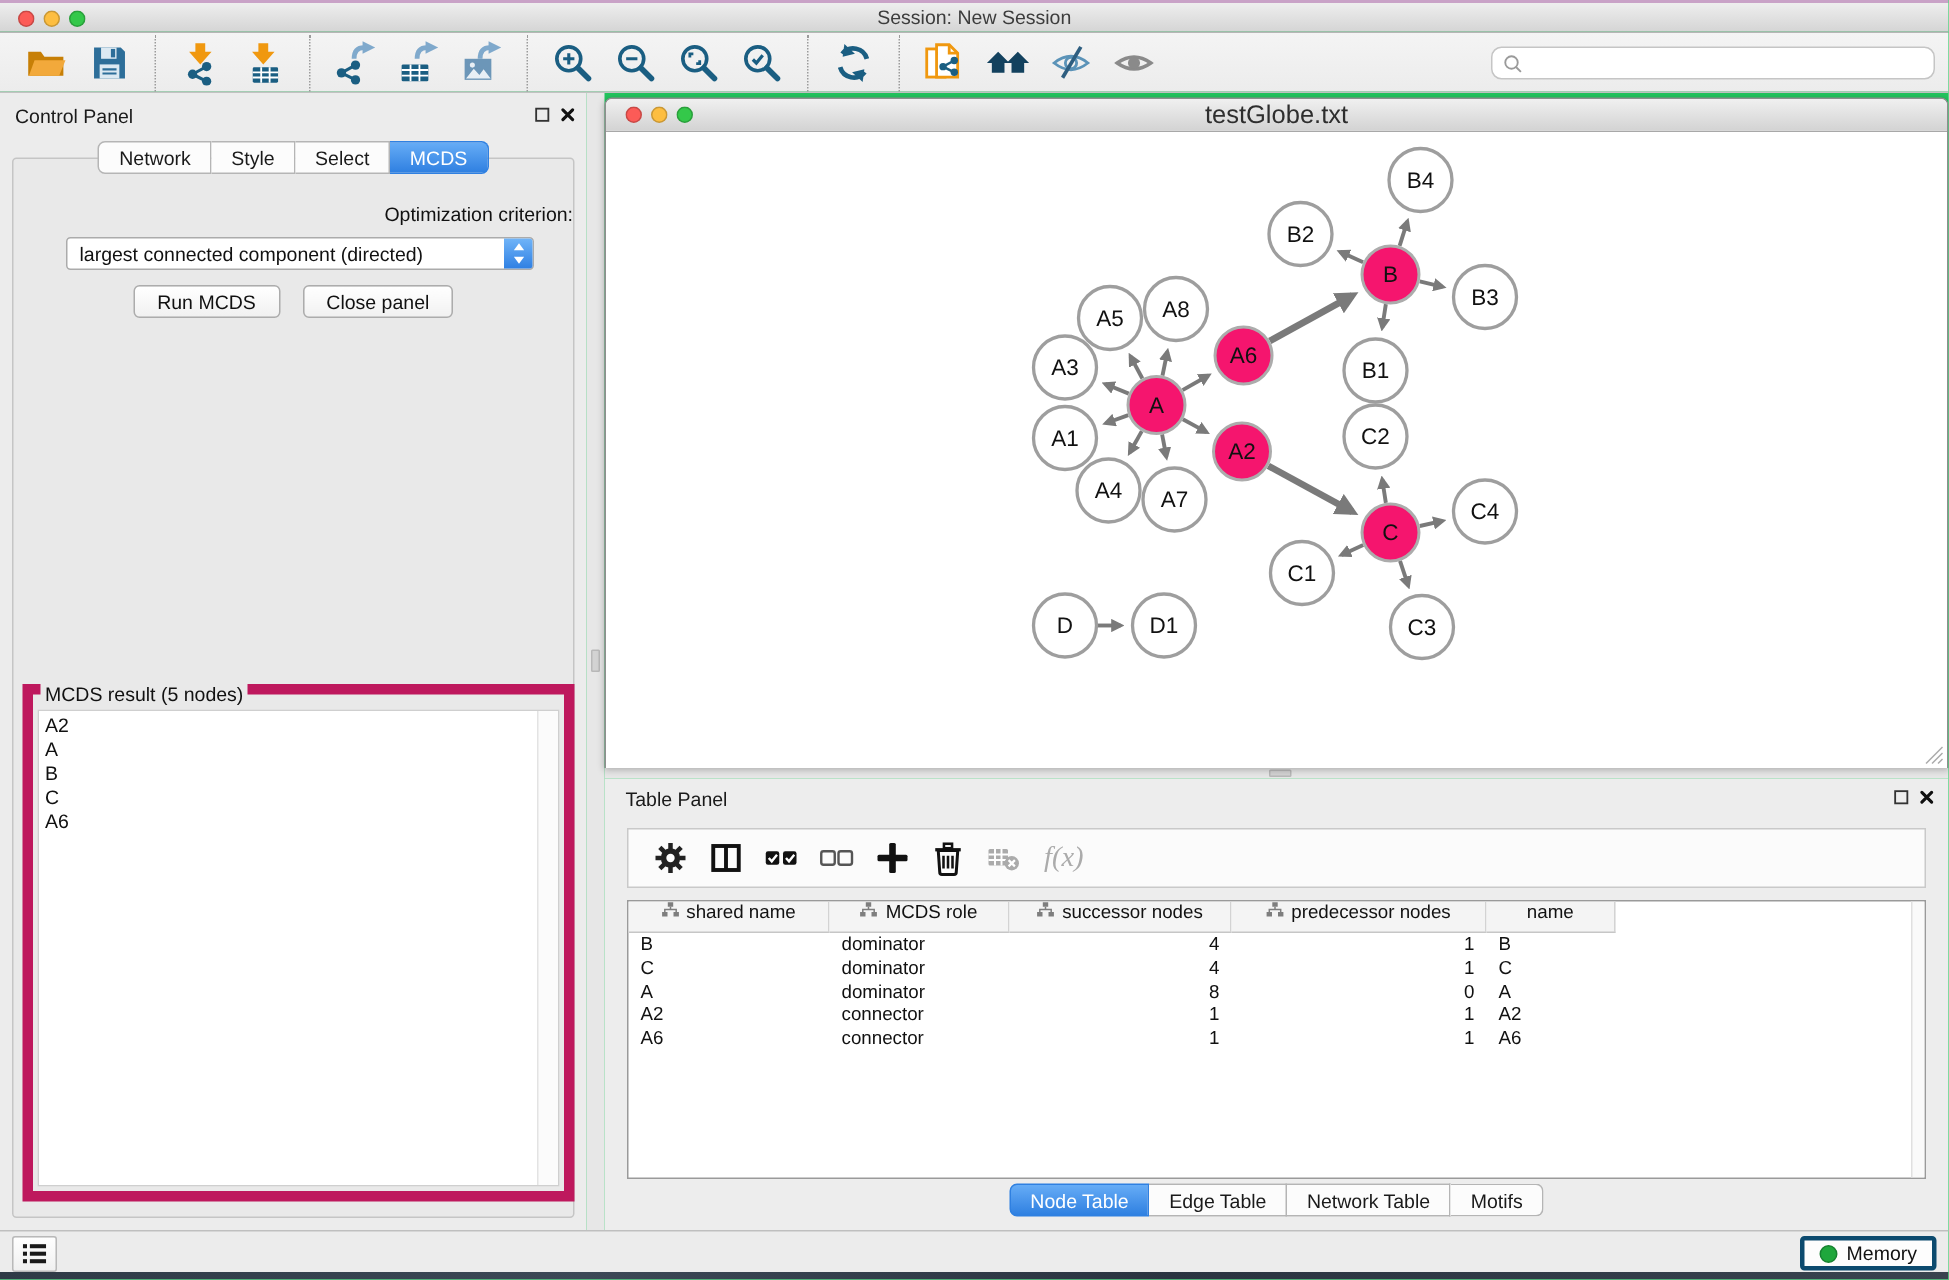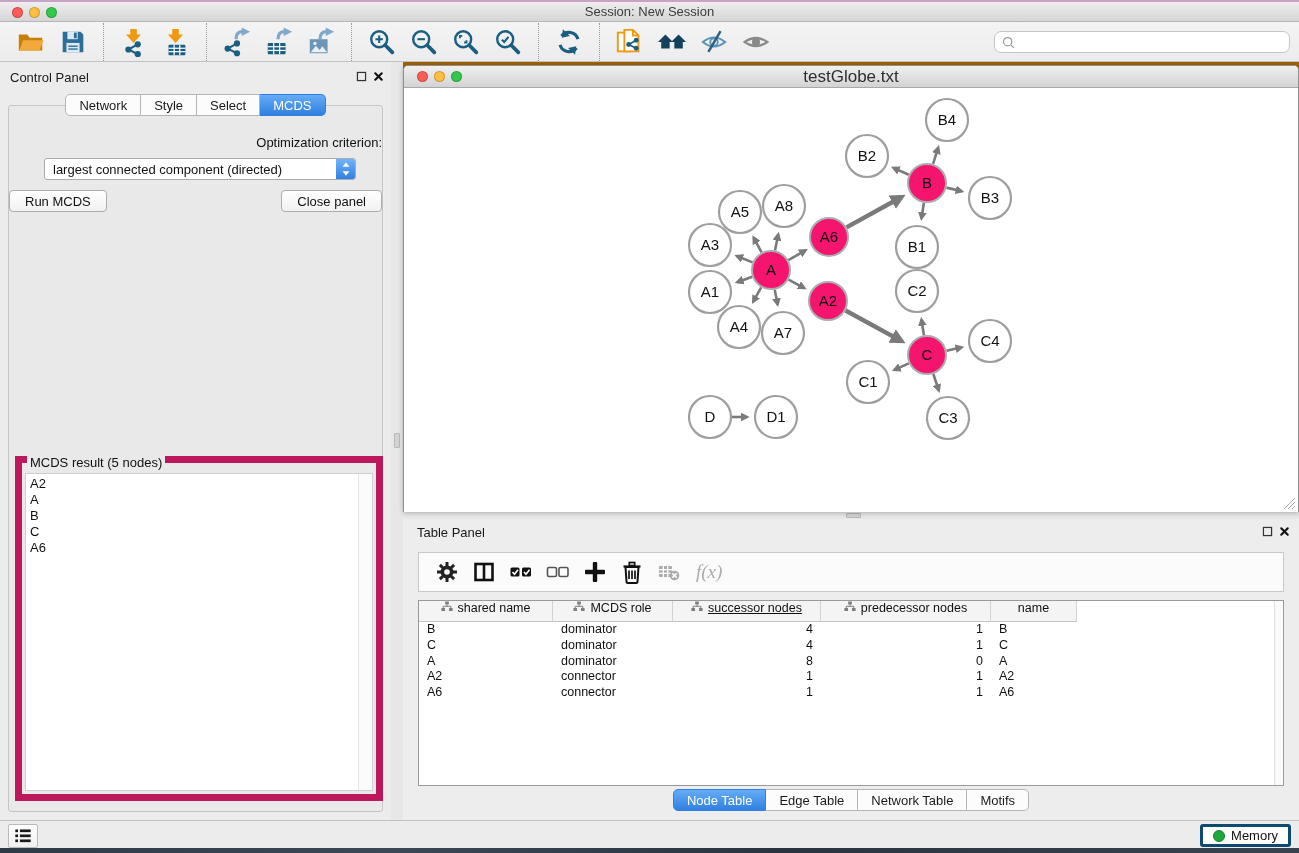--- a/index.html
+++ b/index.html
@@ -1,17 +1,17 @@
 <!DOCTYPE html>
 <html><head>
 <meta charset="utf-8">
 <style>
   *{margin:0;padding:0;box-sizing:border-box}
   html,body{width:1299px;height:853px}
-  #screen{position:relative;width:1299px;height:853px;background:#a16207;font-family:"Liberation Sans",sans-serif;overflow:hidden;color:#111}
+  #screen{position:relative;width:1299px;height:853px;background:#22c55e;font-family:"Liberation Sans",sans-serif;overflow:hidden;color:#111}
   
   #desktop-top{position:absolute;left:0;top:0;width:100%;height:2px;background:#C9A2C7}
   #desktop-bottom{position:absolute;left:0;top:848px;width:100%;height:5px;background:linear-gradient(90deg,#2E3A46,#3C4856 30%,#2A3340 60%,#39434f)}
   
   #titlebar{position:absolute;left:0;top:2px;width:100%;height:20px;background:linear-gradient(#EEEEEE,#D5D5D5);border-bottom:1px solid #B6B6B6}
   .traffic{position:absolute;top:4.5px;width:11px;height:11px;border-radius:50%;border:1px solid rgba(0,0,0,.2)}
   .t-red{background:#FC5B57}.t-yellow{background:#FDBE41}.t-green{background:#34C84A}
   #titlebar .title{text-align:center;font-size:13px;color:#3C3C3C;line-height:19px}
   
   #toolbar{position:absolute;left:0;top:22px;width:100%;height:40px;background:linear-gradient(#F4F4F4,#ECECEC);border-bottom:1px solid #C2C2C2}
@@ -29,21 +29,21 @@
   .win-btn svg{width:13px;height:13px}
   #cp-tabs{position:absolute;left:0;top:32px;width:100%;display:flex;justify-content:center;z-index:2}
   .seg-tab{height:22px;line-height:21px;padding:0 13px;font-size:13px;background:#FCFCFC;border:1px solid #B5B5B5;border-left:none;color:#1A1A1A;cursor:default;white-space:nowrap}
   .seg-tab:first-child{border-left:1px solid #B5B5B5;border-radius:5px 0 0 5px}
   .seg-tab:last-child{border-radius:0 5px 5px 0}
   .seg-tab.active{background:linear-gradient(#66ACF6,#2F80E1);border-color:#2F80E1;color:#fff}
   #cp-inner{position:absolute;left:8px;top:43px;width:375px;height:707px;background:#E9E9E9;border:1px solid #C5C5C5;border-radius:3px}
   #opt-label{position:absolute;left:0;top:29px;width:100%;text-align:right;font-size:13px}
   #criterion{position:absolute;left:35px;top:52px;width:312px;height:22px;background:#fff;border:1px solid #ABABAB;border-radius:3px;display:flex;align-items:center;padding-left:8px;font-size:13px}
   #criterion .stepper{margin-left:auto;width:19px;height:20px;background:linear-gradient(#70B4F8,#2F80E3);border-radius:0 2px 2px 0;display:flex;align-items:center;justify-content:center}
-  #cp-buttons{position:absolute;left:0;top:84px;width:100%;display:flex;justify-content:space-between;gap:15px}
+  #cp-buttons{position:absolute;left:0;top:84px;width:100%;display:flex;justify-content:center;gap:15px}
   .mac-btn{height:22px;background:linear-gradient(#FFFFFF,#F1F1F1);border:1px solid #ACACAC;border-radius:4px;font-size:13px;padding:0 15px;display:inline-flex;align-items:center;color:#111}
   .groupbox{position:absolute;left:6px;top:350px;width:368px;height:345px;border:7px solid #be185d}
   .groupbox .legend{position:absolute;top:-8px;left:5px;background:#E9E9E9;padding:0 3px;font-size:13px}
   .listbox{position:absolute;left:3px;top:10px;right:3px;bottom:3px;background:#fff;border:1px solid #CFCFCF;overflow:hidden}
   .listbox .items{padding-top:2px}
   .result-item{font-size:13px;line-height:16px;padding-left:4px}
   .list-scroll{position:absolute;right:0;top:0;bottom:0;width:14px;background:#FBFBFB;border-left:1px solid #E3E3E3}
   
   #v-divider{position:absolute;left:391px;top:62px;width:12px;height:758px;background:#E7E7E7}
   #v-divider .handle{position:absolute;left:3px;top:371px;width:6px;height:15px;background:#D3D3D3;border:1px solid #B9B9B9;border-radius:1px}
@@ -534,21 +534,21 @@
             <svg viewBox="0 0 12 11">
               <g fill="#7E7E7E">
                 <rect x="4.2" y="0.5" width="3.6" height="3"></rect>
                 <rect x="0.4" y="7" width="3.6" height="3"></rect>
                 <rect x="8" y="7" width="3.6" height="3"></rect>
               </g>
               <path d="M6 3.5 V5.3 M2.2 7 V5.3 H9.8 V7" stroke="#7E7E7E" stroke-width="1" fill="none"></path>
             </svg>
             <span>MCDS role</span>
           </div>
-          <div class="th" style="width: 148px; text-decoration: underline;">
+          <div class="th" style="width: 148px;">
             <svg viewBox="0 0 12 11">
               <g fill="#7E7E7E">
                 <rect x="4.2" y="0.5" width="3.6" height="3"></rect>
                 <rect x="0.4" y="7" width="3.6" height="3"></rect>
                 <rect x="8" y="7" width="3.6" height="3"></rect>
               </g>
               <path d="M6 3.5 V5.3 M2.2 7 V5.3 H9.8 V7" stroke="#7E7E7E" stroke-width="1" fill="none"></path>
             </svg>
             <span>successor nodes</span>
           </div>

